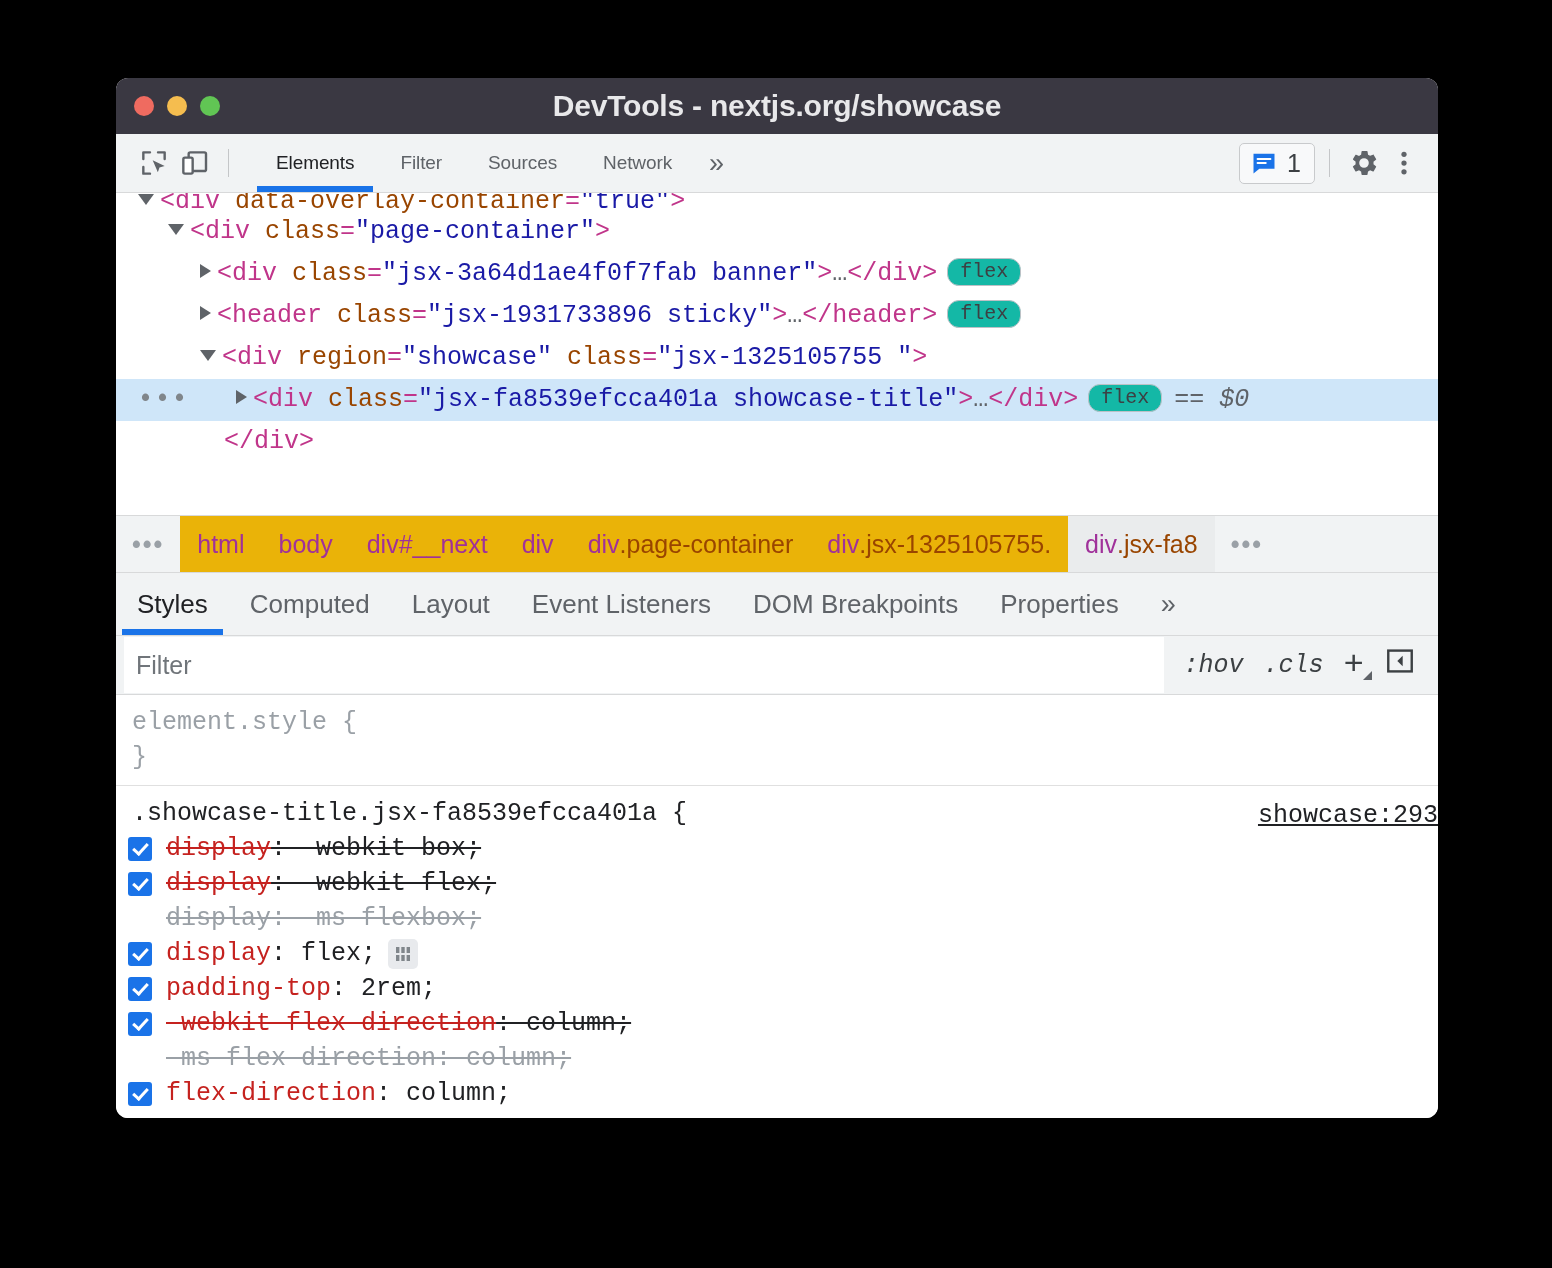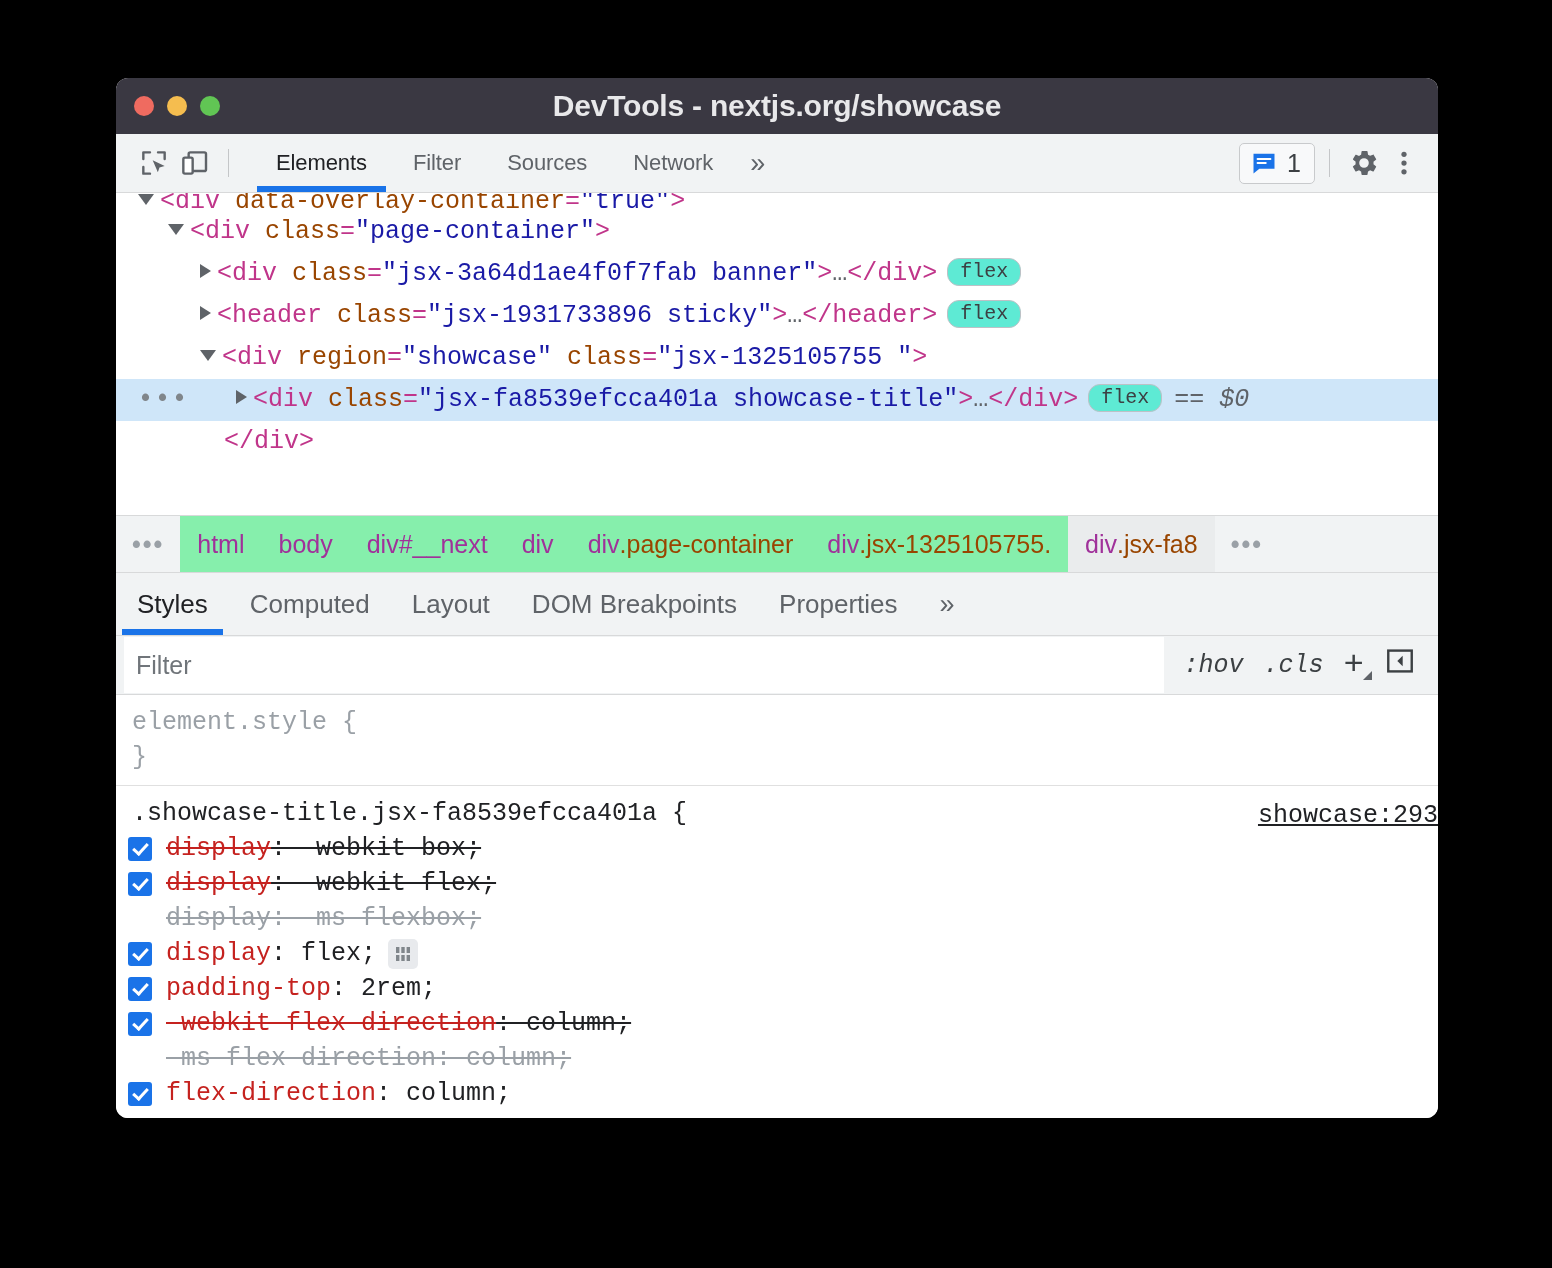--- a/index.html
+++ b/index.html
@@ -75,21 +75,21 @@
     width: 1px; height: 28px; background: #c4c6c8;
     margin: 0 14px;
   }
   .tabs {
     display: flex;
     align-items: center;
     height: 100%;
     margin-left: 10px;
   }
   .tab {
-    font-size: 22px;
+    font-size: 19px;
     color: #5f6368;
     padding: 0 23px;
     height: 100%;
     display: flex;
     align-items: center;
     letter-spacing: -0.1px;
     position: relative;
   }
   .tab.active {
     color: #202124;
@@ -167,21 +167,21 @@
   }
   .tag { color: #c0358a; }
   .attr { color: #994500; }
   .val { color: #1a1aa6; }
   .pseudo { color: #0842a0; }
   .ell { color: #5f6368; }
   .badge {
     display: inline-block;
     border: 1px solid #bdc1c6;
     border-radius: 12px;
-    background: #5eead4;
+    background: #14b8a6;
     color: #3c4043;
     font-size: 20px;
     line-height: 26px;
     padding: 0 12px;
     margin-left: 10px;
     vertical-align: 3px;
     font-family: "Liberation Mono", monospace;
   }
   .eq {
     color: #5f6368;
@@ -205,21 +205,21 @@
     letter-spacing: 2px;
     padding: 0 16px;
     font-weight: bold;
   }
   .crumb {
     height: 100%;
     display: flex;
     align-items: center;
     padding: 0 17px;
     color: #a0319a;
-    background: #86efac;
+    background: #eab308;
     white-space: nowrap;
   }
   .crumb .cls { color: #994500; }
   .crumb.selected { background: #eaeced; }
   .crumb.truncated { overflow: hidden; max-width: 138px; }
 
   
   .side-tabs {
     height: 62px;
     background: #f1f3f4;
@@ -438,20 +438,21 @@
         <span>div</span>
         <span class="cls">.jsx-fa8</span>
       </span>
       <span class="crumb-dots">•••</span>
     </div>
 
   <div class="side-tabs" id="side-tabs">
       <div class="stab active">Styles</div>
       <div class="stab">Computed</div>
       <div class="stab">Layout</div>
+      <div class="stab">Event Listeners</div>
       <div class="stab">DOM Breakpoints</div>
       <div class="stab">Properties</div>
       <div class="stab" style="font-size: 27px;">»</div>
     </div>
 
   <div class="filter-row">
     <input class="filter-input" type="text" placeholder="Filter" style="">
     <div class="f-btn">:hov</div>
     <div class="f-btn">.cls</div>
     <div class="f-btn" style="font-size:34px;position:relative;">

